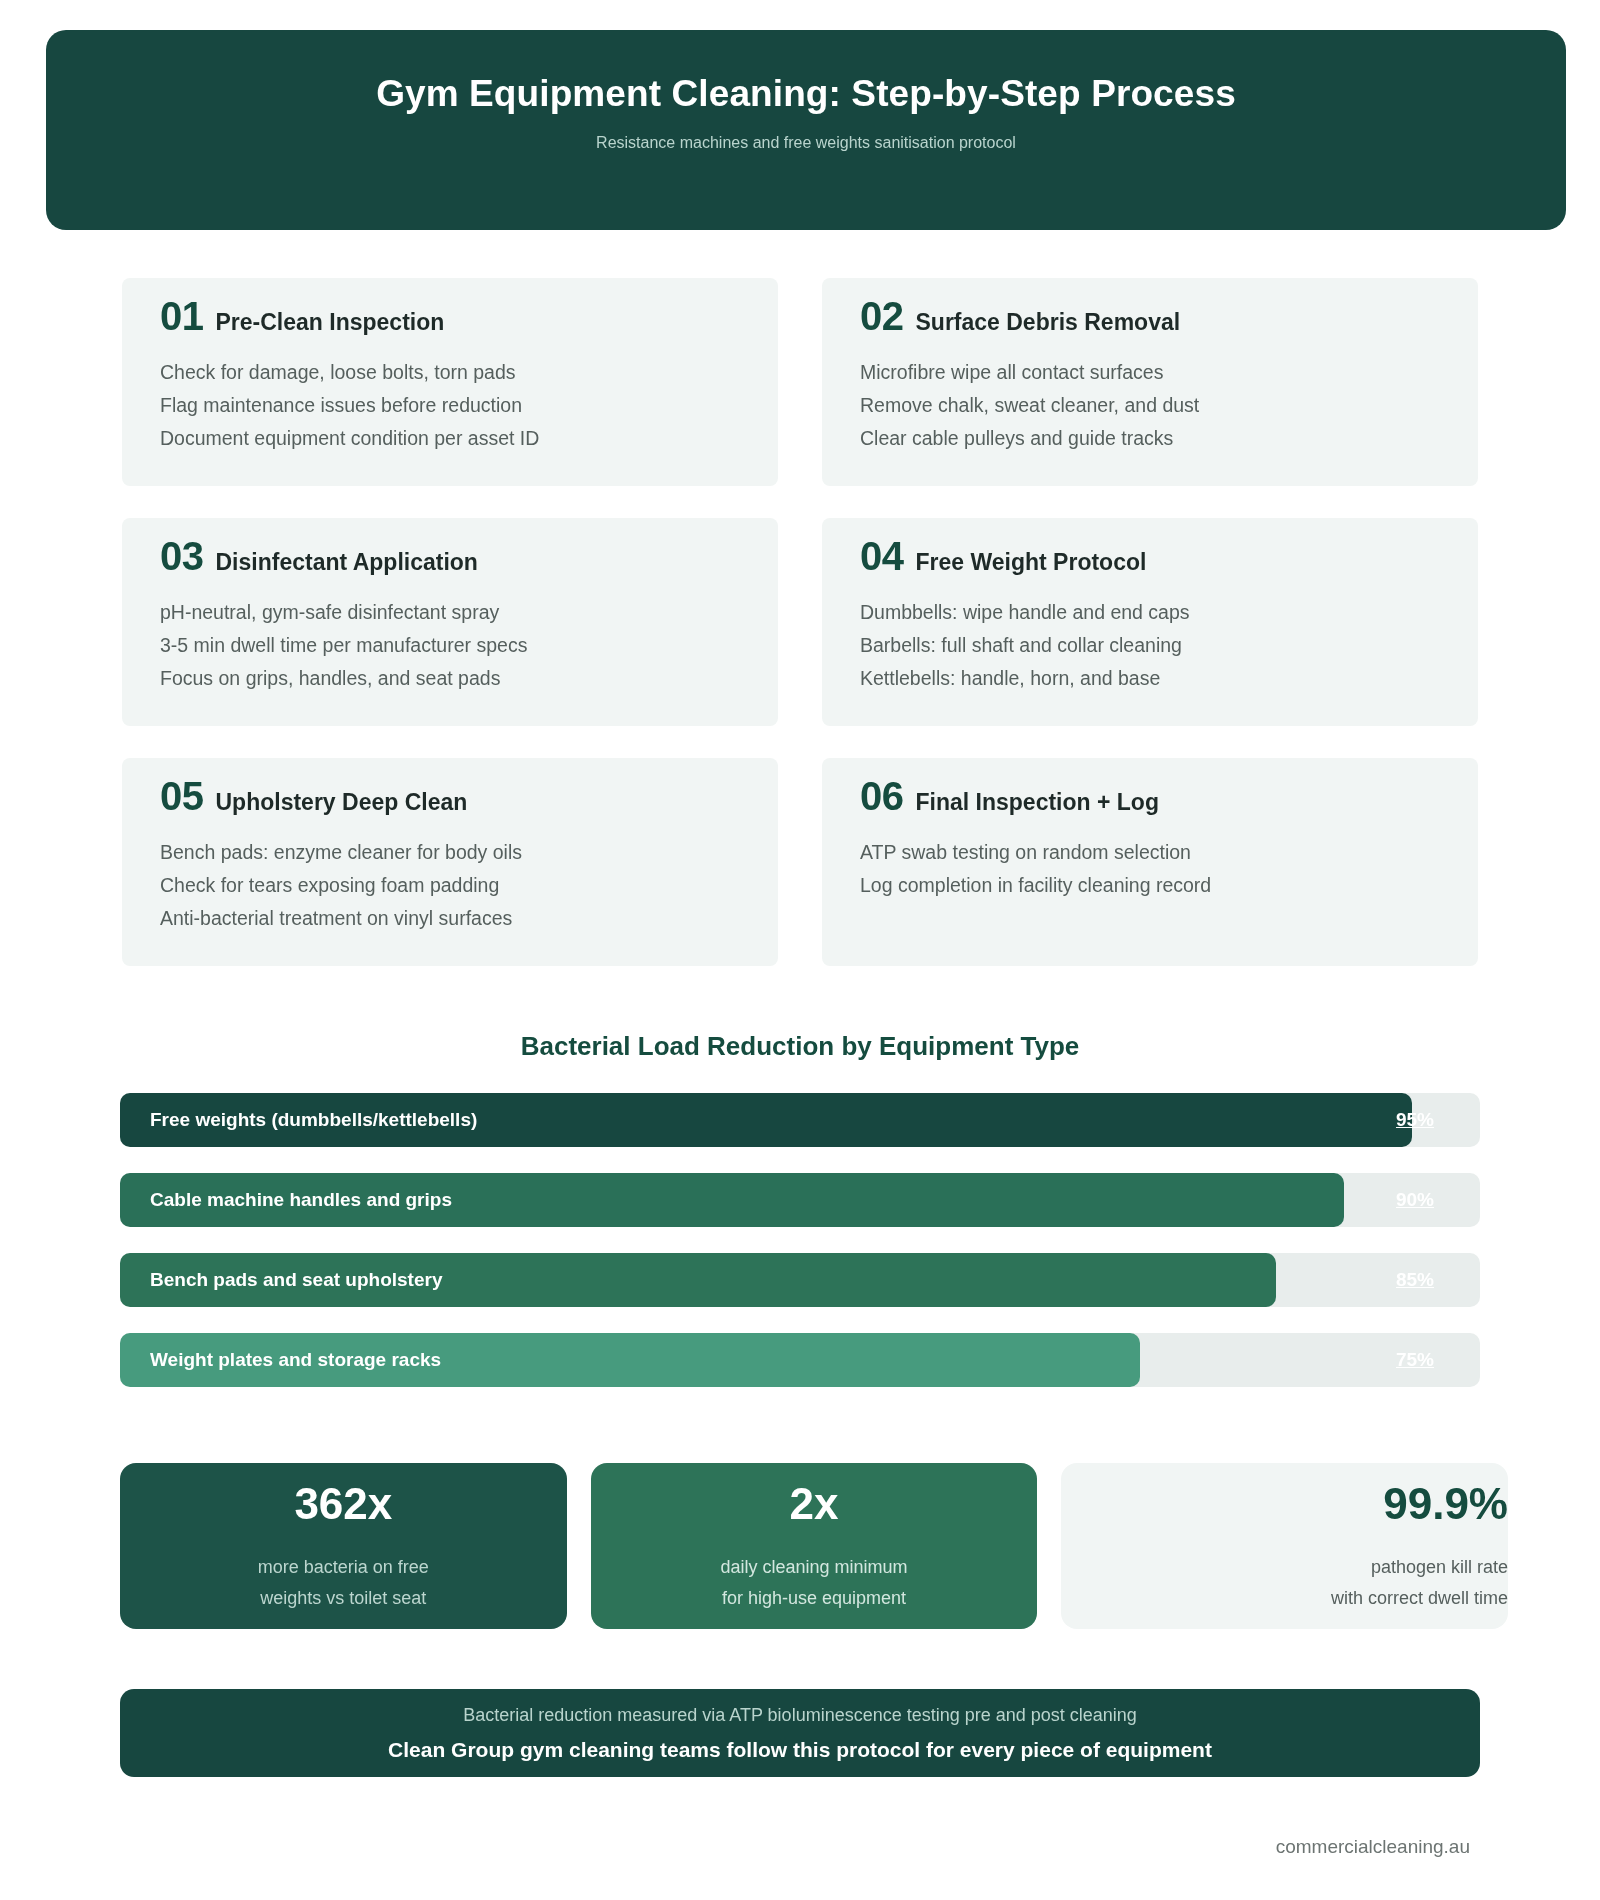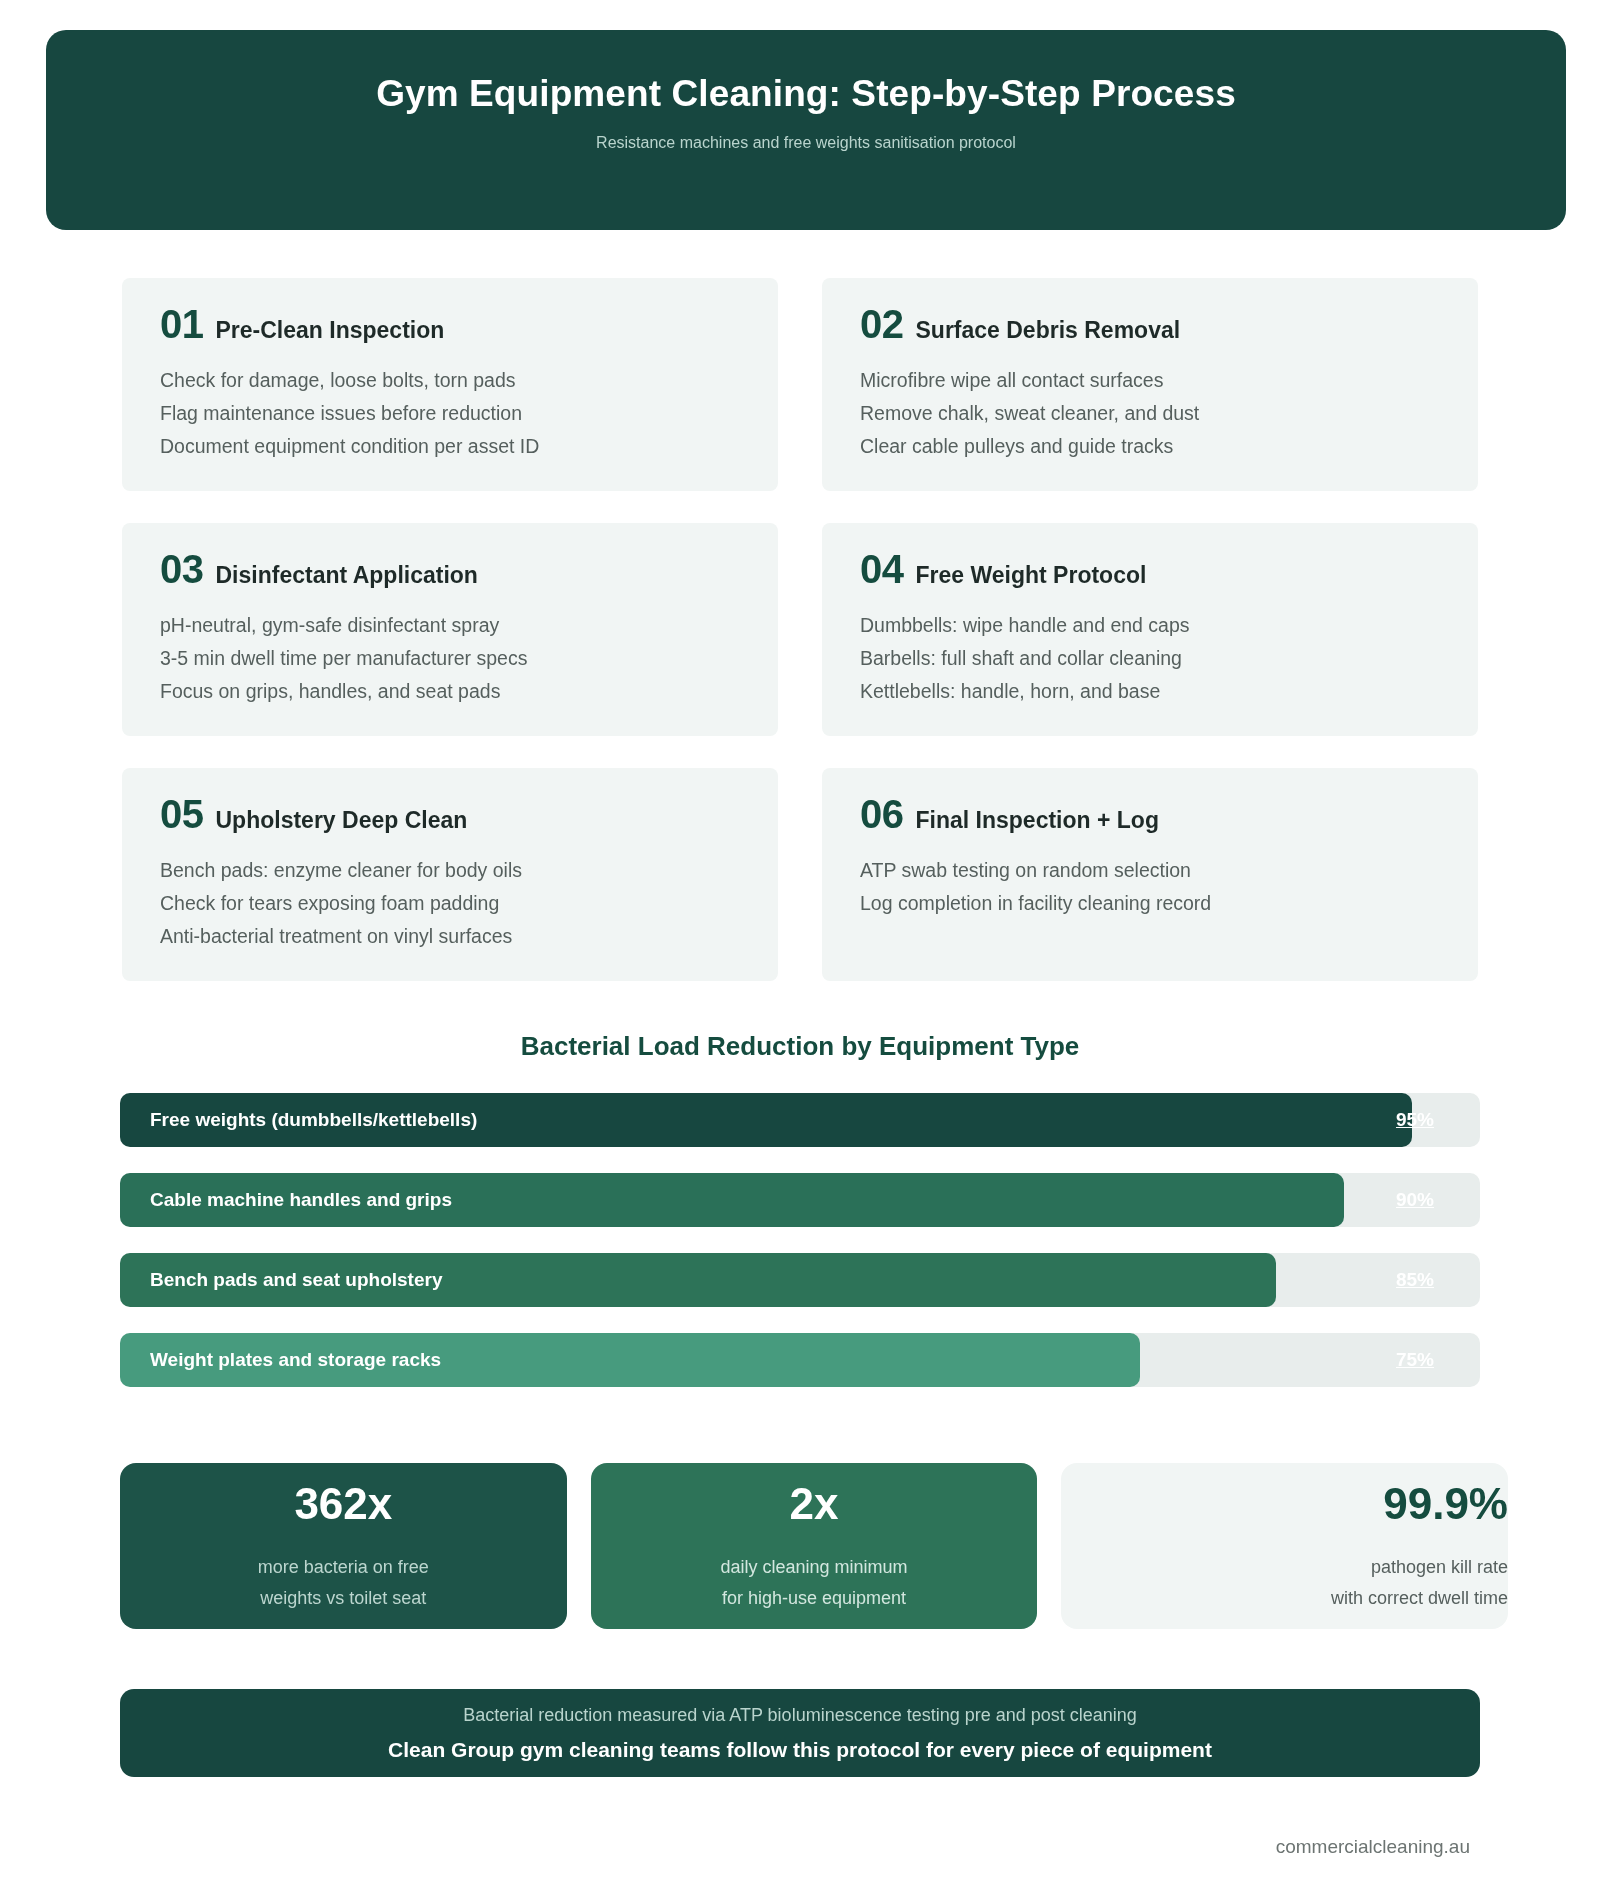--- a/index.html
+++ b/index.html
@@ -63,21 +63,21 @@
     top: 278px;
     width: 1356px;
     display: grid;
     grid-template-columns: 656px 656px;
     column-gap: 44px;
     row-gap: 32px;
   }
   .step-card {
     background: #f1f5f4;
     border-radius: 8px;
-    padding: 26px 0 28px 38px;
+    padding: 18px 0 28px 38px;
     box-sizing: border-box;
     min-height: 208px;
   }
   .step-head {
     display: flex;
     align-items: baseline;
     gap: 12px;
     margin-bottom: 20px;
   }
   .step-num {

